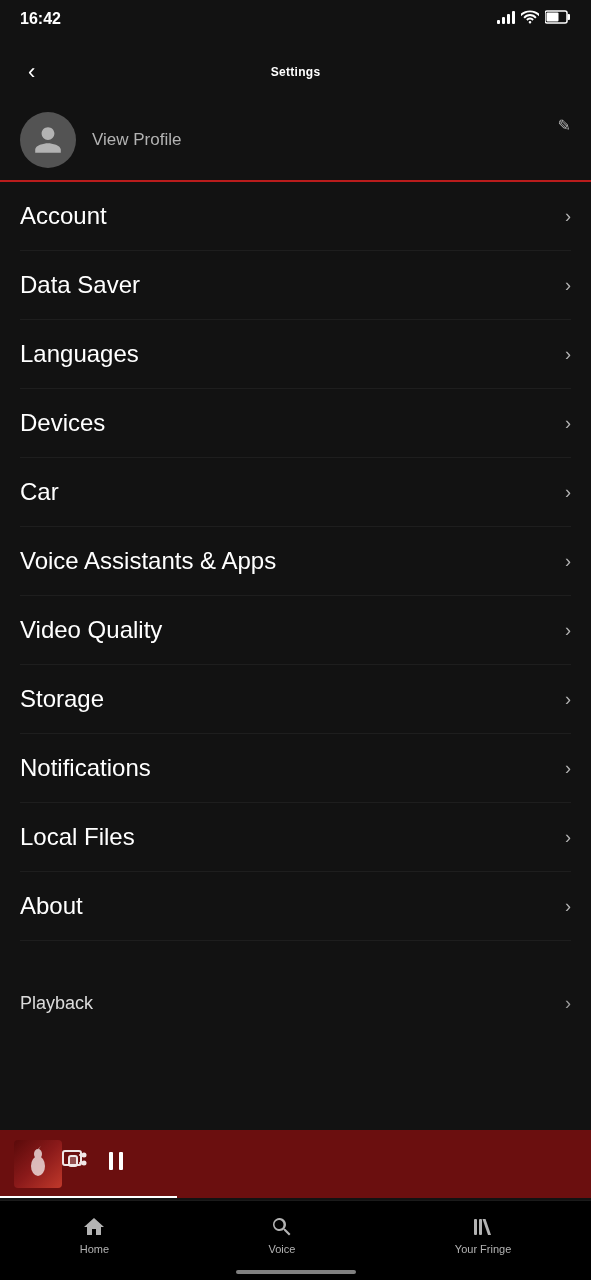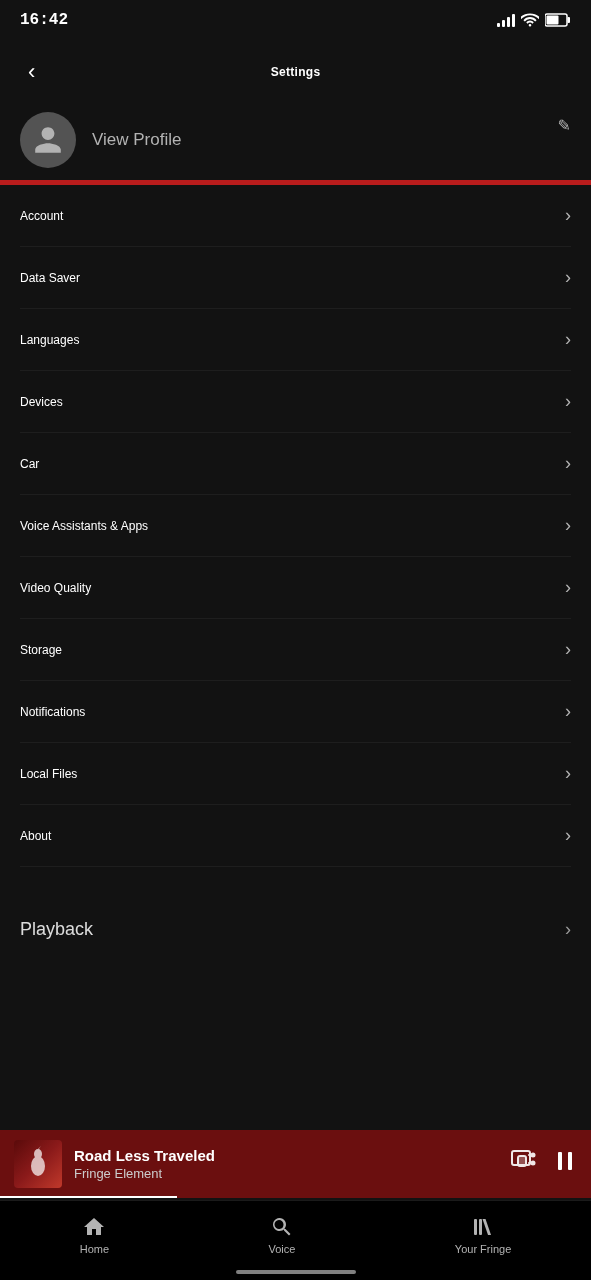--- a/index.html
+++ b/index.html
@@ -11,24 +11,23 @@
       color: #fff;
       font-family: -apple-system, 'Helvetica Neue', Arial, sans-serif;
       position: relative;
       overflow-x: hidden;
     }
 
     
     .status-bar {
       display: flex;
       justify-content: space-between;
-      align-items: center;
-      padding: 1px 20px 6px 20px;
+      align-items: flex-start;
+      padding: 10px 20px 6px 20px;
       height: 44px;
-      font-family: Liberation Mono, monospace;
     }
     .status-time {
       font-size: 16px;
       font-weight: 600;
       color: #fff;
     }
     .status-icons {
       display: flex;
       align-items: center;
       gap: 6px;
@@ -67,21 +66,21 @@
       font-weight: 700;
       color: #fff;
       letter-spacing: 0.3px;
     }
 
     
     .profile-row {
       display: flex;
       align-items: center;
       padding: 12px 20px 12px 20px;
-      border-bottom: 5px solid #b91c1c;
+      border-bottom: 2px solid #b91c1c;
       position: relative;
     }
     .profile-avatar {
       width: 56px;
       height: 56px;
       border-radius: 50%;
       background: #535353;
       display: flex;
       align-items: center;
       justify-content: center;
@@ -113,21 +112,21 @@
       align-items: center;
       justify-content: space-between;
       padding: 20px 0;
       border-bottom: 1px solid #1e1e1e;
       cursor: pointer;
     }
     .settings-item:last-child {
       border-bottom: 1px solid #1e1e1e;
     }
     .settings-item-label {
-      font-size: 12px;
+      font-size: 24px;
       color: #fff;
       font-weight: 400;
     }
     .chevron {
       color: #b3b3b3;
       font-size: 18px;
     }
 
     
     .partial-item {
@@ -353,24 +352,20 @@
   <div class="np-album">
     <div class="np-album-art">
 
       <svg width="30" height="36" viewBox="0 0 30 36" fill="#fff" opacity="0.7">
         <ellipse cx="15" cy="20" rx="7" ry="10"></ellipse>
         <ellipse cx="15" cy="8" rx="4" ry="5"></ellipse>
         <polygon points="15,3 18,0 15,4"></polygon>
       </svg>
     </div>
   </div>
-  <div class="np-info">
-    <div class="np-title">Road Less Traveled</div>
-    <div class="np-artist">Fringe Element</div>
-  </div>
   <div class="np-controls">
 
     <span class="np-device-icon">
       <svg width="28" height="22" viewBox="0 0 28 22" fill="none">
         <rect x="1" y="1" width="18" height="14" rx="2" stroke="#fff" stroke-width="2"></rect>
         <rect x="7" y="6" width="8" height="10" rx="2" stroke="#fff" stroke-width="2"></rect>
         <rect x="8" y="7" width="6" height="8" rx="1" fill="#fff" opacity="0.3"></rect>
         <circle cx="22" cy="5" r="2.5" fill="#fff"></circle>
         <circle cx="22" cy="13" r="2.5" fill="#fff"></circle>
         <line x1="20" y1="5" x2="17" y2="5" stroke="#fff" stroke-width="1.5"></line>

